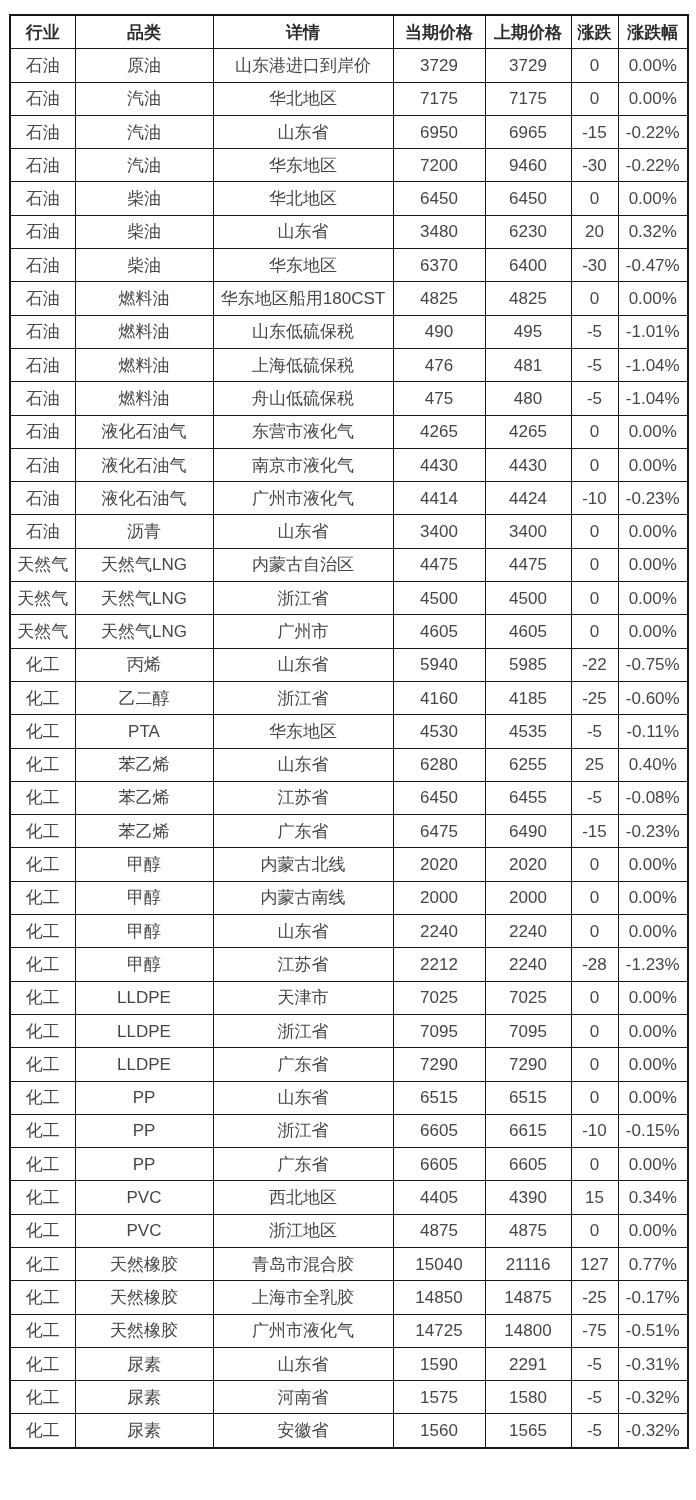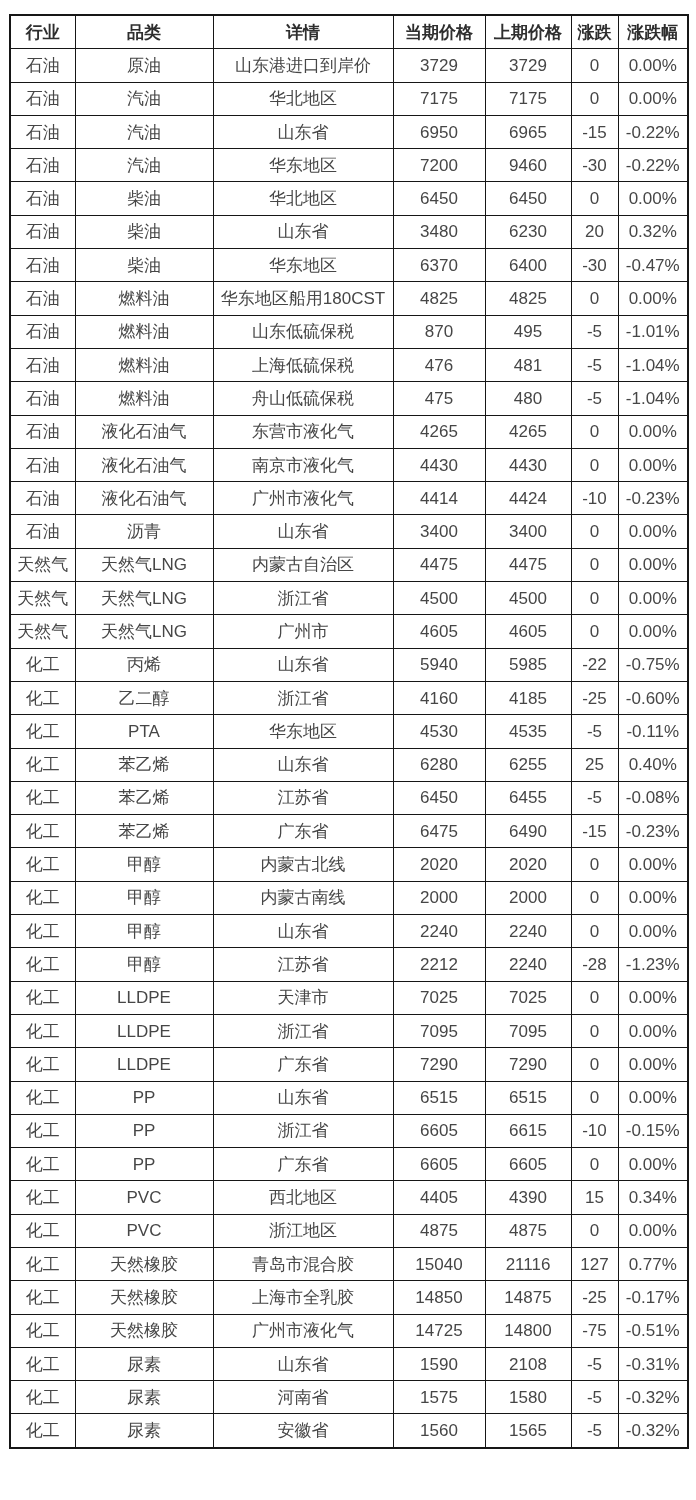--- a/index.html
+++ b/index.html
@@ -143,21 +143,21 @@
           <td>华东地区船用180CST</td>
           <td>4825</td>
           <td>4825</td>
           <td>0</td>
           <td>0.00%</td>
         </tr>
         <tr>
           <td>石油</td>
           <td>燃料油</td>
           <td>山东低硫保税</td>
-          <td>870</td>
+          <td>490</td>
           <td>495</td>
           <td>-5</td>
           <td>-1.01%</td>
         </tr>
         <tr>
           <td>石油</td>
           <td>燃料油</td>
           <td>上海低硫保税</td>
           <td>476</td>
           <td>481</td>
@@ -423,21 +423,21 @@
           <td>14725</td>
           <td>14800</td>
           <td>-75</td>
           <td>-0.51%</td>
         </tr>
         <tr>
           <td>化工</td>
           <td>尿素</td>
           <td>山东省</td>
           <td>1590</td>
-          <td>2108</td>
+          <td>2291</td>
           <td>-5</td>
           <td>-0.31%</td>
         </tr>
         <tr>
           <td>化工</td>
           <td>尿素</td>
           <td>河南省</td>
           <td>1575</td>
           <td>1580</td>
           <td>-5</td>

